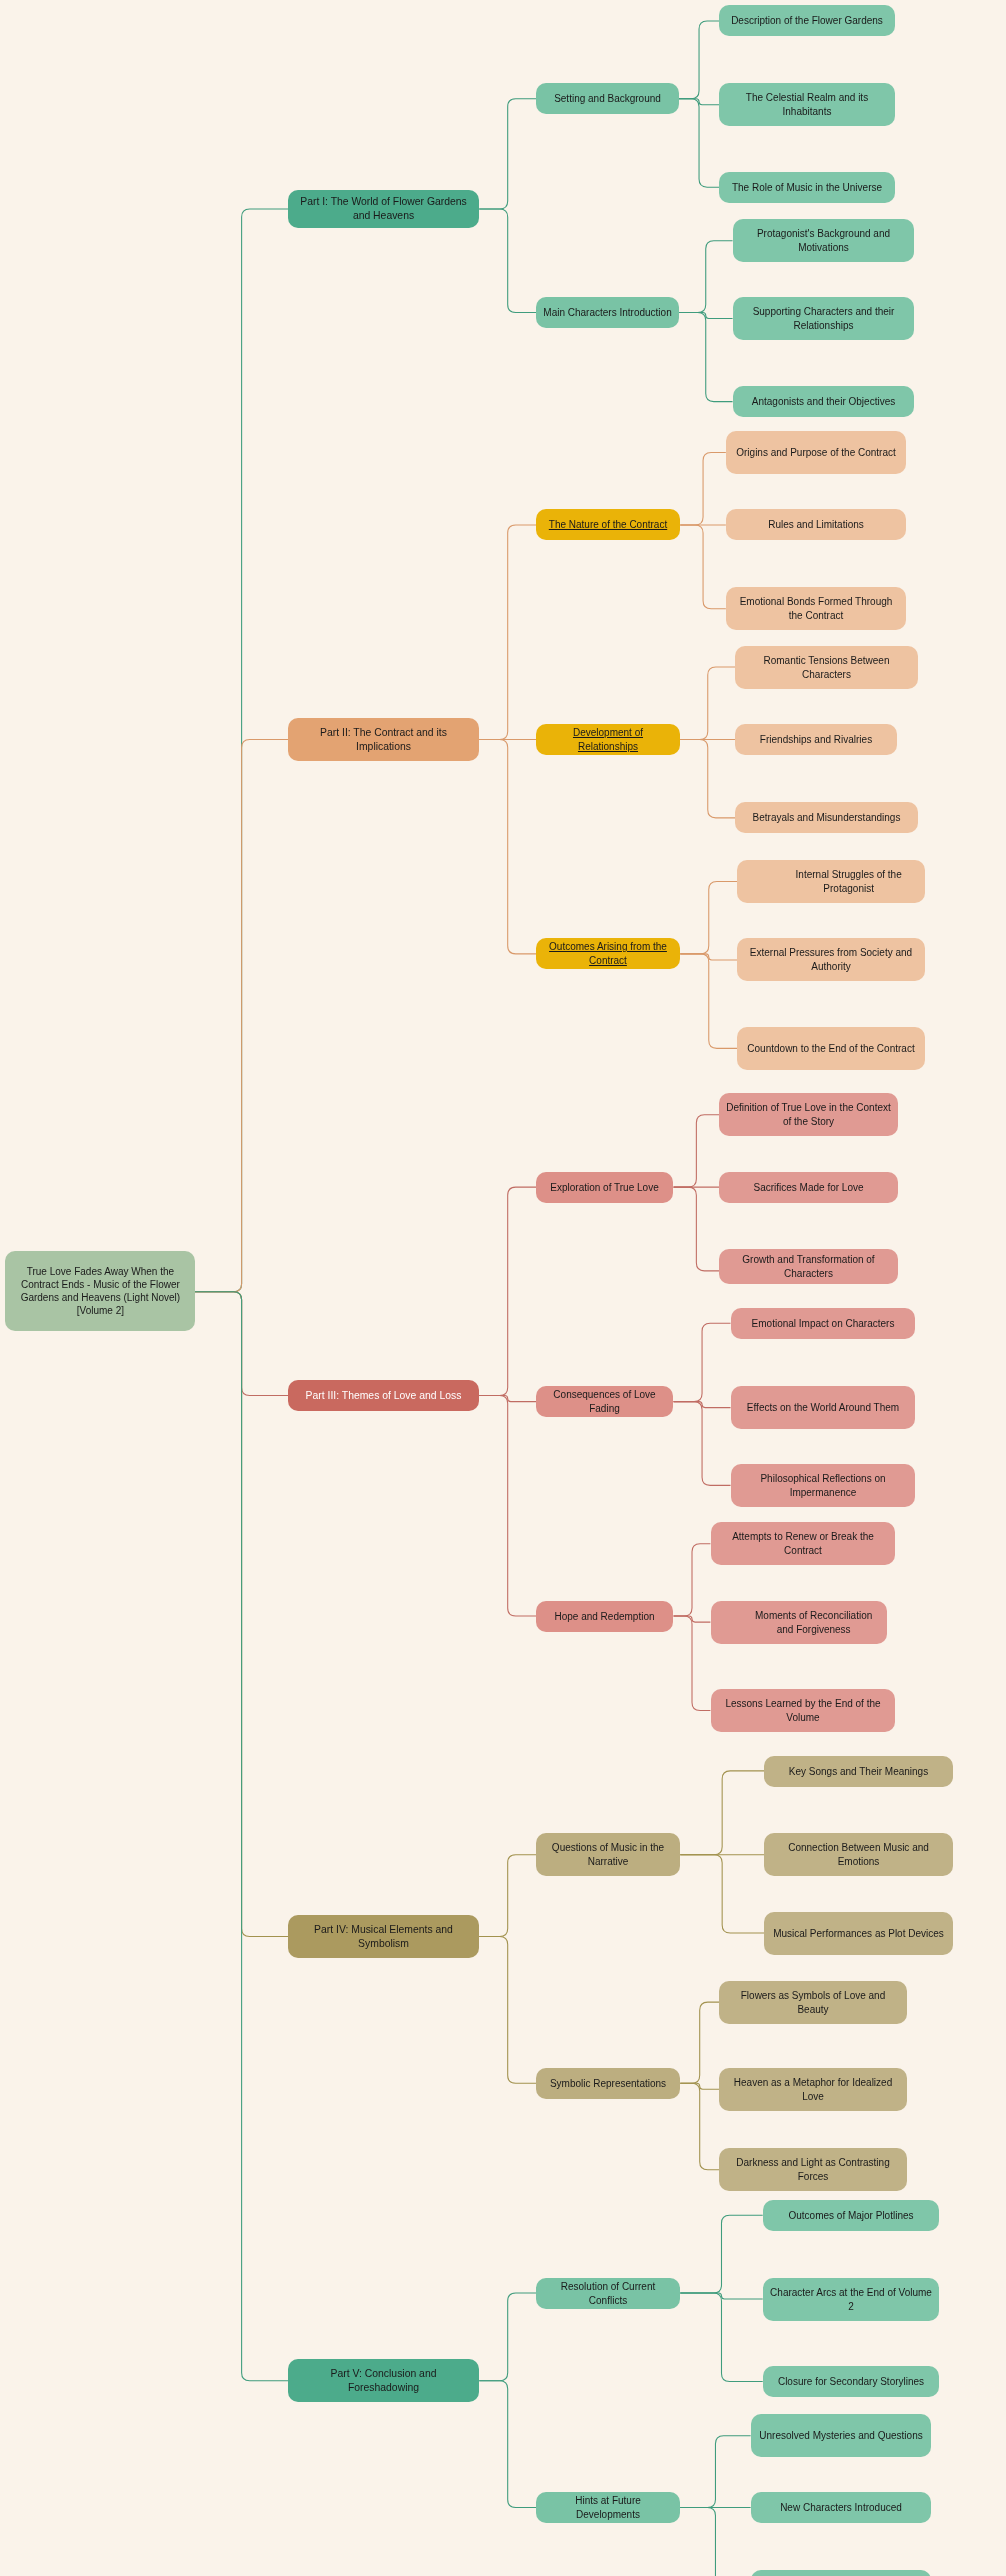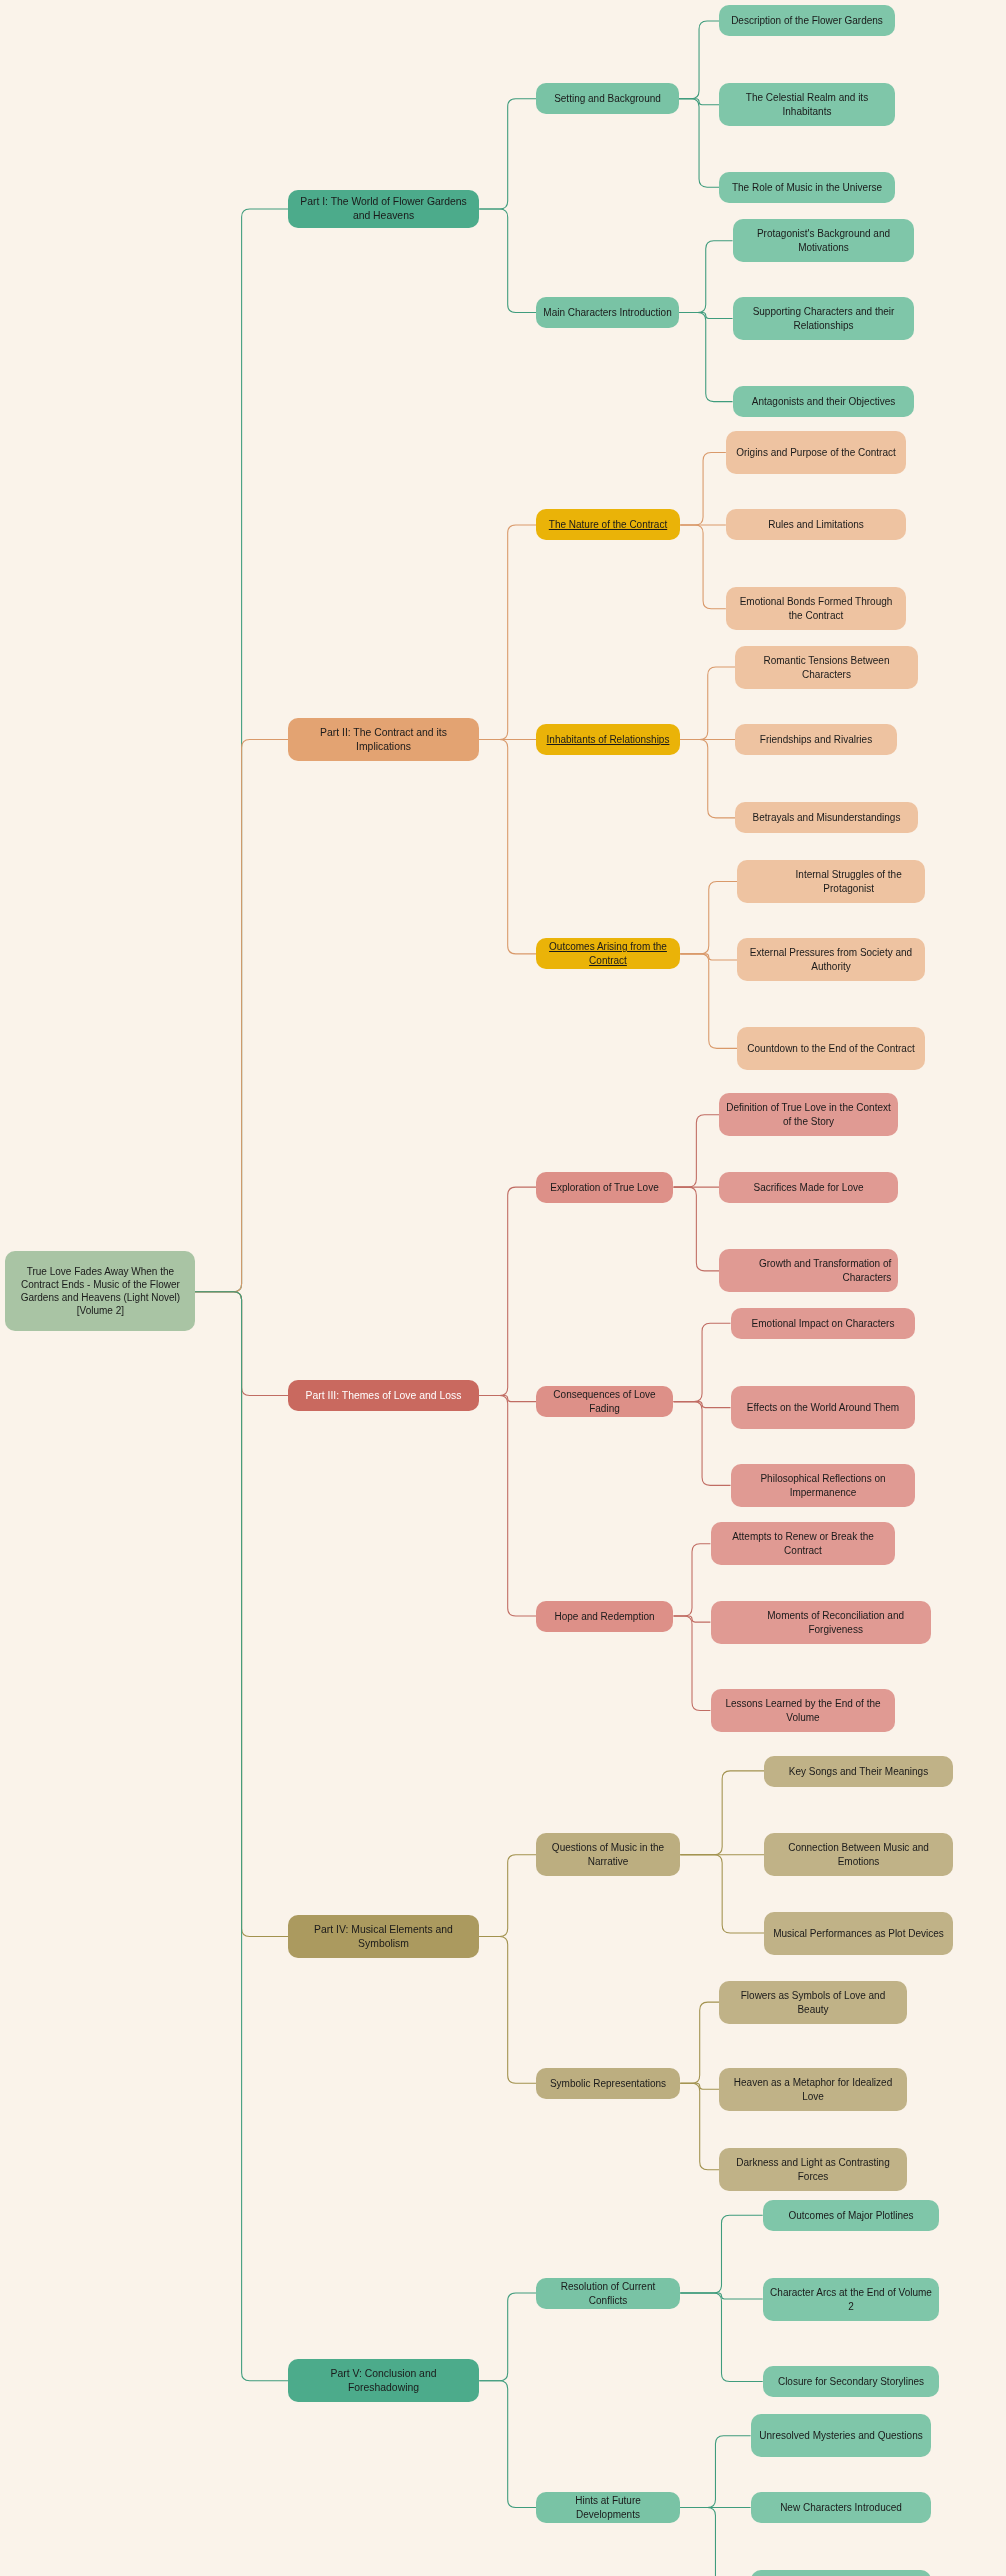--- a/index.html
+++ b/index.html
@@ -130,40 +130,40 @@
     <div class="node n-g3" style="left: 719px; top: 172px; width: 176px; height: 31px;">The Role of Music in the Universe</div>
     <div class="node n-g2" style="left: 536px; top: 297px; width: 143px; height: 31px;">Main Characters Introduction</div>
     <div class="node n-g3" style="left: 733px; top: 219px; width: 181px; height: 43px;">Protagonist's Background and Motivations</div>
     <div class="node n-g3" style="left: 733px; top: 297px; width: 181px; height: 43px;">Supporting Characters and their Relationships</div>
     <div class="node n-g3" style="left: 733px; top: 386px; width: 181px; height: 31px;">Antagonists and their Objectives</div>
     <div class="node n-o1" style="left: 288px; top: 718px; width: 191px; height: 43px;">Part II: The Contract and its Implications</div>
     <div class="node n-o2" style="left: 536px; top: 509px; width: 144px; height: 31px;">The Nature of the Contract</div>
     <div class="node n-o3" style="left: 726px; top: 431px; width: 180px; height: 43px;">Origins and Purpose of the Contract</div>
     <div class="node n-o3" style="left: 726px; top: 509px; width: 180px; height: 31px;">Rules and Limitations</div>
     <div class="node n-o3" style="left: 726px; top: 587px; width: 180px; height: 43px;">Emotional Bonds Formed Through the Contract</div>
-    <div class="node n-o2" style="left: 536px; top: 724px; width: 144px; height: 31px;">Inhabitants of Relationships</div>
+    <div class="node n-o2" style="left: 536px; top: 724px; width: 144px; height: 31px;">Development of Relationships</div>
     <div class="node n-o3" style="left: 735px; top: 646px; width: 183px; height: 43px;">Romantic Tensions Between Characters</div>
     <div class="node n-o3" style="left: 735px; top: 724px; width: 162px; height: 31px;">Friendships and Rivalries</div>
     <div class="node n-o3" style="left: 735px; top: 802px; width: 183px; height: 31px;">Betrayals and Misunderstandings</div>
     <div class="node n-o2" style="left: 536px; top: 938px; width: 144px; height: 31px;">Outcomes Arising from the Contract</div>
     <div class="node n-o3" style="left: 737px; top: 860px; width: 188px; height: 43px; padding-left: 42px;">Internal Struggles of the Protagonist</div>
     <div class="node n-o3" style="left: 737px; top: 938px; width: 188px; height: 43px;">External Pressures from Society and Authority</div>
     <div class="node n-o3" style="left: 737px; top: 1027px; width: 188px; height: 43px;">Countdown to the End of the Contract</div>
     <div class="node n-r1" style="left: 288px; top: 1380px; width: 191px; height: 31px;">Part III: Themes of Love and Loss</div>
     <div class="node n-r2" style="left: 536px; top: 1172px; width: 137px; height: 31px;">Exploration of True Love</div>
     <div class="node n-r3" style="left: 719px; top: 1093px; width: 179px; height: 43px;">Definition of True Love in the Context of the Story</div>
     <div class="node n-r3" style="left: 719px; top: 1172px; width: 179px; height: 31px;">Sacrifices Made for Love</div>
-    <div class="node n-r3" style="left: 719px; top: 1249px; width: 179px; height: 43px; text-align: right;">Growth and Transformation of Characters</div>
+    <div class="node n-r3" style="left: 719px; top: 1249px; width: 179px; height: 35px;">Growth and Transformation of Characters</div>
     <div class="node n-r2" style="left: 536px; top: 1386px; width: 137px; height: 31px;">Consequences of Love Fading</div>
     <div class="node n-r3" style="left: 731px; top: 1308px; width: 184px; height: 31px;">Emotional Impact on Characters</div>
     <div class="node n-r3" style="left: 731px; top: 1386px; width: 184px; height: 43px;">Effects on the World Around Them</div>
     <div class="node n-r3" style="left: 731px; top: 1464px; width: 184px; height: 43px;">Philosophical Reflections on Impermanence</div>
     <div class="node n-r2" style="left: 536px; top: 1601px; width: 137px; height: 31px;">Hope and Redemption</div>
     <div class="node n-r3" style="left: 711px; top: 1522px; width: 184px; height: 43px;">Attempts to Renew or Break the Contract</div>
-    <div class="node n-r3" style="left: 711px; top: 1601px; width: 220px; height: 43px; padding-left: 36px;">Moments of Reconciliation and Forgiveness</div>
+    <div class="node n-r3" style="left: 711px; top: 1601px; width: 176px; height: 43px; padding-left: 36px;">Moments of Reconciliation and Forgiveness</div>
     <div class="node n-r3" style="left: 711px; top: 1689px; width: 184px; height: 43px;">Lessons Learned by the End of the Volume</div>
     <div class="node n-k1" style="left: 288px; top: 1915px; width: 191px; height: 43px;">Part IV: Musical Elements and Symbolism</div>
     <div class="node n-k2" style="left: 536px; top: 1833px; width: 144px; height: 43px;">Questions of Music in the Narrative</div>
     <div class="node n-k3" style="left: 764px; top: 1756px; width: 189px; height: 31px;">Key Songs and Their Meanings</div>
     <div class="node n-k3" style="left: 764px; top: 1833px; width: 189px; height: 43px;">Connection Between Music and Emotions</div>
     <div class="node n-k3" style="left: 764px; top: 1912px; width: 189px; height: 43px;">Musical Performances as Plot Devices</div>
     <div class="node n-k2" style="left: 536px; top: 2068px; width: 144px; height: 31px;">Symbolic Representations</div>
     <div class="node n-k3" style="left: 719px; top: 1981px; width: 188px; height: 43px;">Flowers as Symbols of Love and Beauty</div>
     <div class="node n-k3" style="left: 719px; top: 2068px; width: 188px; height: 43px;">Heaven as a Metaphor for Idealized Love</div>
     <div class="node n-k3" style="left: 719px; top: 2148px; width: 188px; height: 43px;">Darkness and Light as Contrasting Forces</div>

